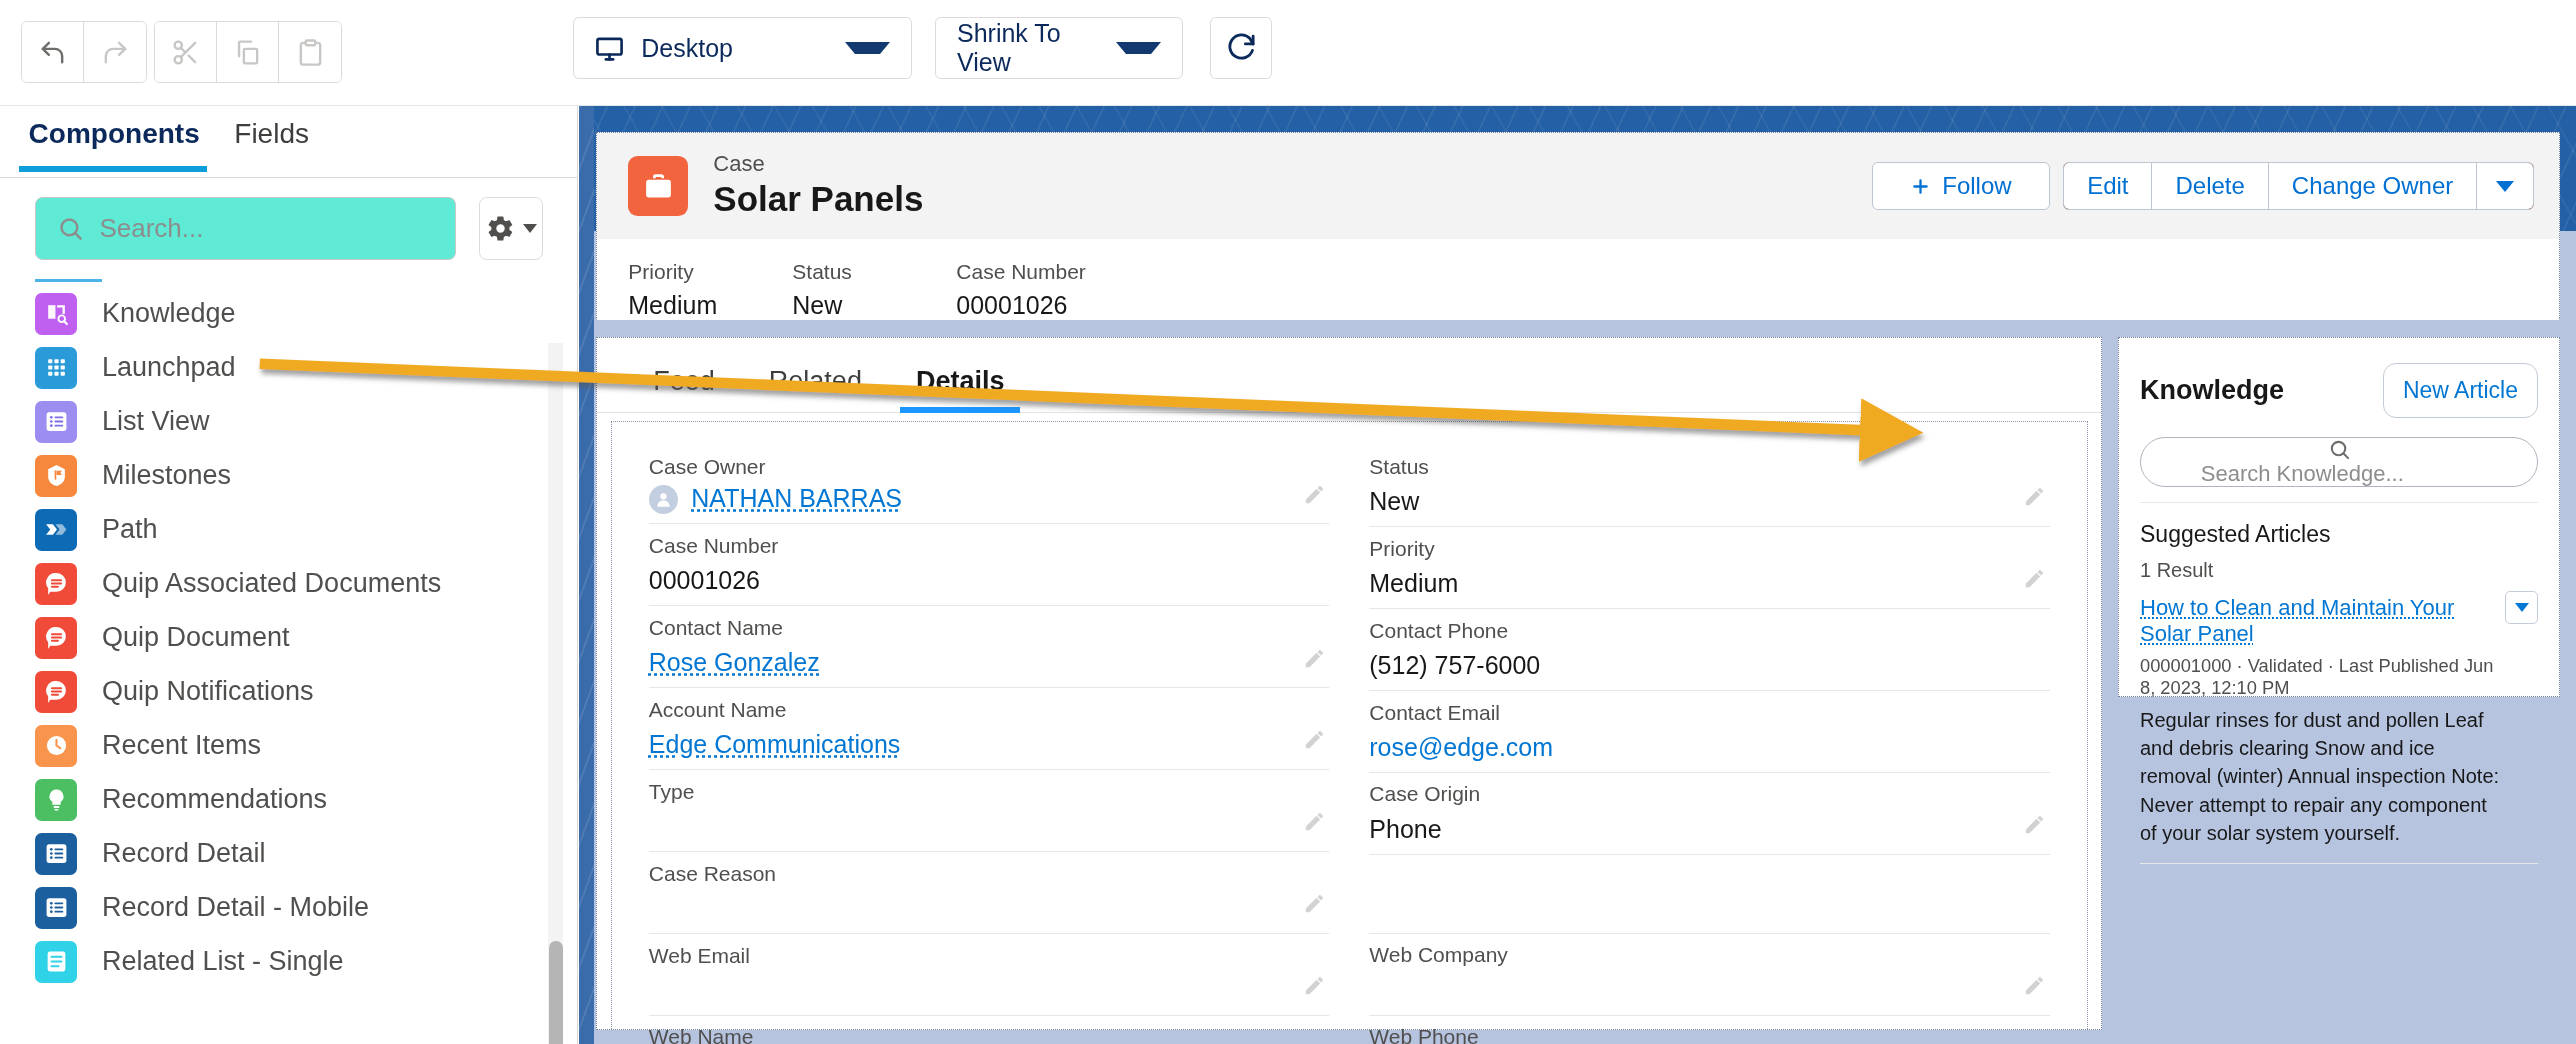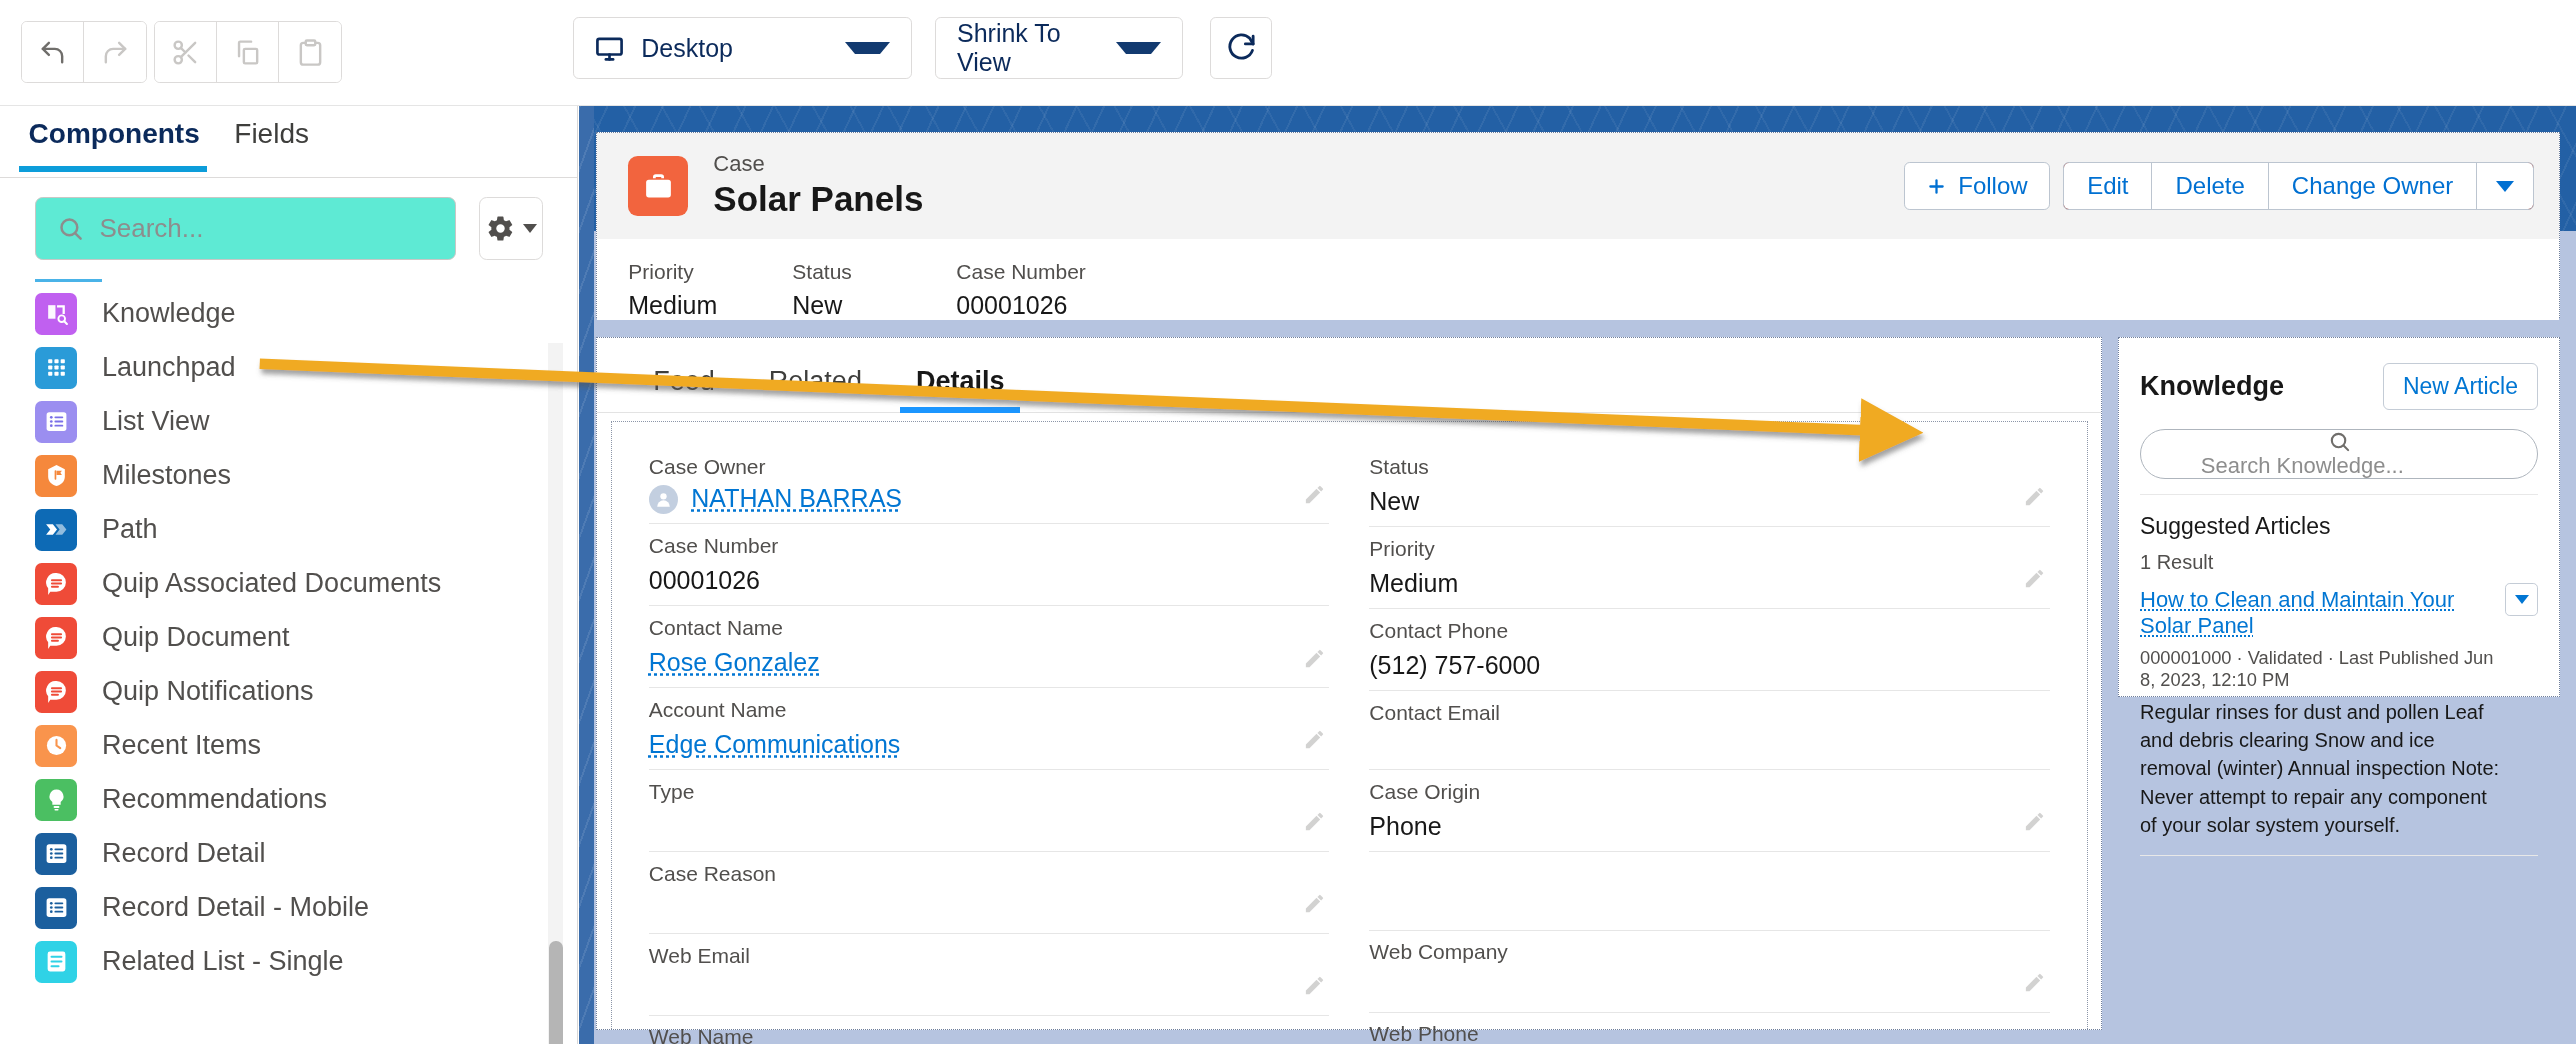--- a/index.html
+++ b/index.html
@@ -156,21 +156,21 @@
   }
   #hc-titles { margin-left: 25px; }
   #hc-obj { font-size: 22px; color: #514f4d; line-height: 1.2; }
   #hc-name { font-size: 35px; color: #181818; font-weight: 700; line-height: 1.25; }
   #hc-actions {
     position: absolute; right: 25px; top: 29px; display: flex; align-items: stretch; gap: 13.5px;
   }
   .act-btn {
     height: 48px; border: 1px solid #bcc5d0; border-radius: 5.8px; background: #fff;
     color: #0070d2; font-size: 24px; display: flex; align-items: center;
-    padding: 0 21px; cursor: pointer; white-space: nowrap;
+    padding: 0 37px; cursor: pointer; white-space: nowrap;
   }
   .act-grp {
     display: flex; border: 1px solid #bcc5d0; border-radius: 5.8px; overflow: hidden; background:#7f1d1d;align-items:flex-end;
   }
   .act-grp .gbtn {
     height: 46px; border-right: 1px solid #bcc5d0; background: #fff; color: #0070d2;
     font-size: 24px; display: flex; align-items: center; padding: 0 23px; cursor: pointer;
     white-space: nowrap;
   }
   .act-grp .gbtn:last-child { border-right: none; padding: 0 19px; }
@@ -226,21 +226,21 @@
   
   #know-card {
     position: absolute; left: 1539px; top: 231px; width: 442px; height: 360px;
     background: #ffffff;
     border: 1.9px dotted #6f7f9c;
   }
   #know-inner { padding: 25px 21px 0 21px; }
   #know-head { display: flex; align-items: center; }
   #know-title { font-size: 27px; font-weight: 700; color: #181818; }
   #new-article {
-    margin-left: auto; height: 47px; border: 1px solid #c4ccd6; border-radius: 6px;
+    margin-left: auto; height: 55px; border: 1px solid #c4ccd6; border-radius: 13px;
     background: #fff; color: #0176d3; font-size: 23px; display: flex; align-items: center;
     padding: 0 19px; cursor: pointer;
   }
   #know-search {
     margin-top: 19px; height: 50px; border: 1px solid #aeb5bd; border-radius: 25px;
     display: flex; align-items: center; padding: 0 17.3px; flex-direction: column;
   }
   #know-search input {
     border: none; outline: none; background: transparent; flex: 1; margin-left: 11.5px;
     font-size: 22px; color: #514f4d; font-family: "Liberation Sans", sans-serif;
@@ -697,20 +697,21 @@
             <span class="pencil"><svg width="23" height="23" viewBox="0 0 24 24" fill="#514f4d">
                 <path d="M3 17.2V21h3.8L17.9 9.9l-3.8-3.8zM20.7 7.1a1 1 0 0 0 0-1.4l-2.4-2.4a1 1 0 0 0-1.4 0l-1.8 1.8 3.8 3.8z"></path>
               </svg></span>
           </div>
           <div class="fld">
             <div class="fld-label">Contact Phone</div>
             <div class="fld-value">(512) 757-6000</div>
           </div>
           <div class="fld">
             <div class="fld-label">Contact Email</div>
+            <div class="fld-value plainlink">rose@edge.com</div>
           </div>
           <div class="fld">
             <div class="fld-label">Case Origin</div>
             <div class="fld-value">Phone</div>
             <span class="pencil"><svg width="23" height="23" viewBox="0 0 24 24" fill="#514f4d">
                 <path d="M3 17.2V21h3.8L17.9 9.9l-3.8-3.8zM20.7 7.1a1 1 0 0 0 0-1.4l-2.4-2.4a1 1 0 0 0-1.4 0l-1.8 1.8 3.8 3.8z"></path>
               </svg></span>
           </div>
           <div class="fld">
             <div class="fld-label"></div>

